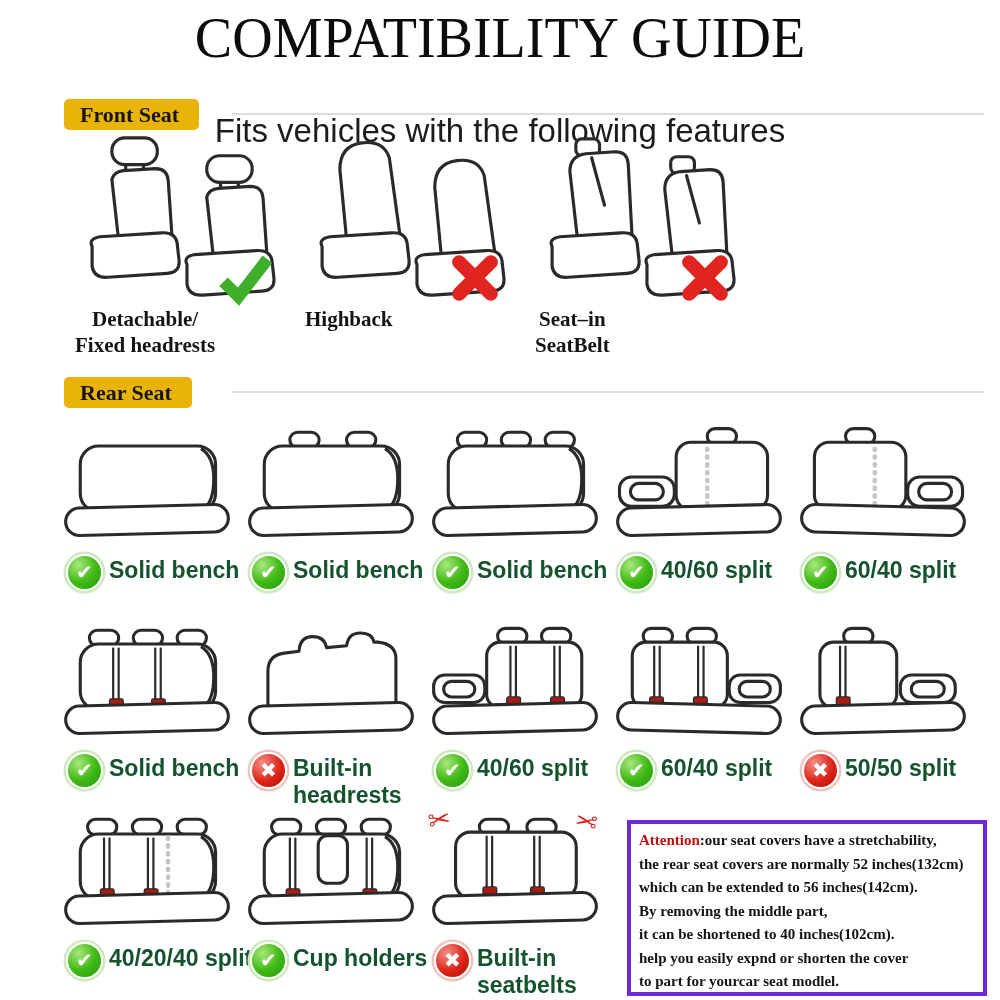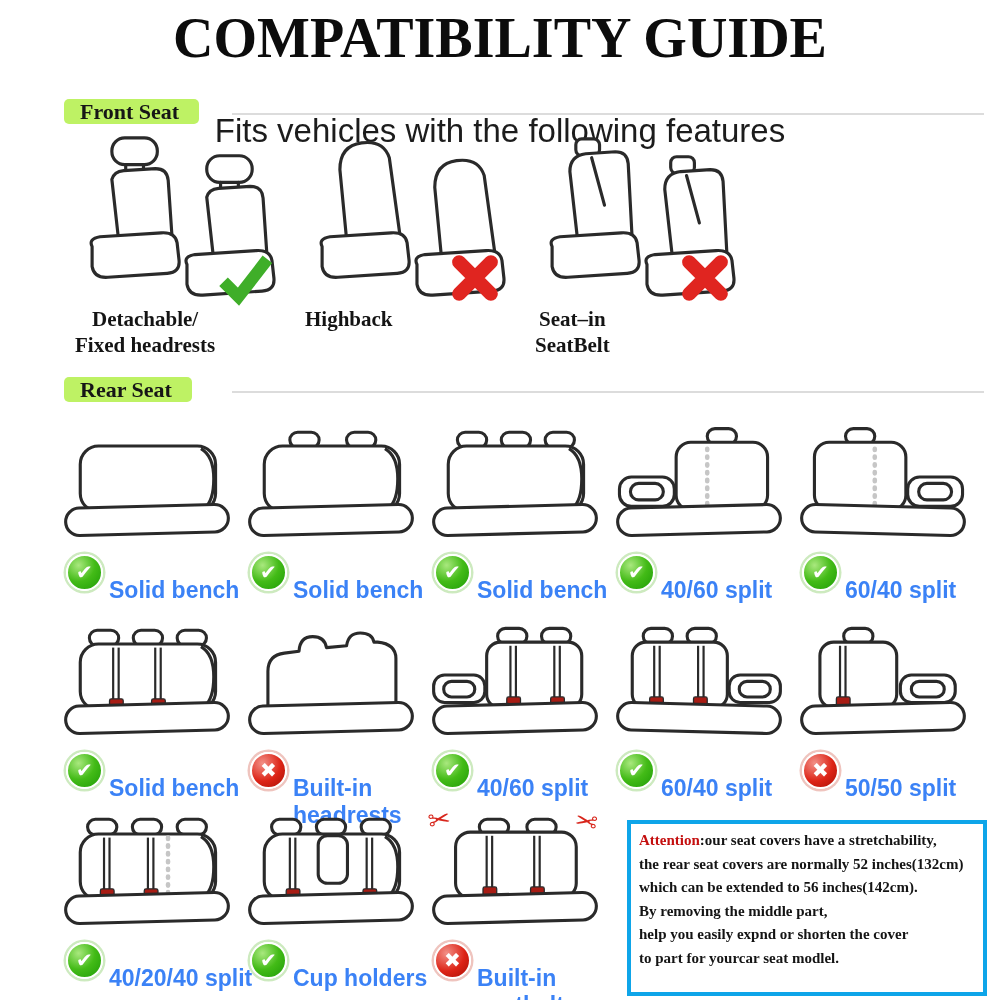--- a/index.html
+++ b/index.html
@@ -1,27 +1,27 @@
 <!DOCTYPE html>
 <html style="--check-green: #3fae29; --cross-red: #e02520; --badge-green: #43bb17; --badge-red: #dd2417; --scissors-red: #d8261c; --attention-red: #c40f0f;"><head>
 <meta charset="utf-8">
 <style>
   html,body{margin:0;padding:0;background:#fff;}
   #canvas{position:relative;width:1000px;height:1000px;background:#fff;overflow:hidden;
           font-family:"Liberation Sans",sans-serif;color:#111;}
 
   
   .title{position:absolute;top:6px;left:0;width:100%;text-align:center;
-         font-family:"Liberation Serif",serif;font-weight:700;font-size:56px;
+         font-family:"Liberation Serif",serif;font-weight:400;font-size:56px;
          letter-spacing:0px;color:#0c0c0c;}
   .subtitle{position:absolute;top:66px;left:0;width:100%;text-align:center;
             font-size:33px;color:#1c1c1c;margin-top:46px;}
 
   
-  .secbar{position:absolute;left:64px;height:25px;background:#bef264;border-radius:5px;
+  .secbar{position:absolute;left:64px;height:31px;background:#eab308;border-radius:5px;
           padding:0 20px 0 16px;display:flex;align-items:center;
           font-family:"Liberation Serif",serif;font-weight:700;font-size:22px;color:#161616;}
   .secline{position:absolute;left:232px;right:16px;height:2px;background:#dcdcdc;}
 
   
   .frow{position:absolute;top:134px;left:75px;width:920px;display:flex;}
   .fcell{width:230px;display:flex;flex-direction:column;align-items:flex-start;}
   .fart{position:relative;width:220px;height:168px;}
   .fart svg.seat{width:220px;height:168px;display:block;}
   .fmark{position:absolute;width:56px;height:56px;right:22px;top:116px;}
@@ -31,22 +31,22 @@
                     stroke-linecap:round;}
   .flabel{margin-top:4px;text-align:center;font-family:"Liberation Serif",serif;
           font-weight:700;font-size:21px;line-height:26px;color:#141414;}
   .flabel span{display:block;}
 
   
   .rrow{position:absolute;left:58px;width:930px;display:flex;}
   .rcell{width:184px;display:flex;flex-direction:column;}
   .rart{width:178px;height:128px;display:block;}
   .rlabel{display:flex;align-items:flex-start;gap:6px;margin:2px 0 0 8px;}
-  .rtext{font-size:23px;font-weight:700;color:#3b82f6;line-height:27px;
-         white-space:nowrap;padding-top:3px;font-family:"Liberation Sans",sans-serif;margin-top:20px;}
+  .rtext{font-size:23px;font-weight:700;color:#14532d;line-height:27px;
+         white-space:nowrap;padding-top:3px;font-family:"Liberation Sans",sans-serif;}
   .rtext.wrap{white-space:normal;max-width:118px;}
 
   
   .badge{flex:0 0 auto;width:33px;height:33px;border-radius:50%;display:flex;
          align-items:center;justify-content:center;border:2px solid #fff;
          font-family:"DejaVu Sans",sans-serif;}
   .badge span{color:#fff;font-size:20px;font-weight:700;line-height:1;
               transform:translateY(-1px);}
   .badge.yes{background:radial-gradient(circle at 32% 28%, #a9e87e 0%, var(--badge-green,#43bb17) 50%, #1e9c06 100%);
              box-shadow:0 0 0 2.5px #cdeabf;}
@@ -54,21 +54,21 @@
             box-shadow:0 0 0 2.5px #efc4be;}
 
   
   .scissors{position:absolute;font-size:27px;color:var(--scissors-red,#d8261c);
             font-family:"DejaVu Sans",sans-serif;line-height:1;}
   .scissors.left{left:2px;top:-6px;transform:rotate(-10deg);}
   .scissors.right{right:6px;top:-4px;transform:scaleX(-1) rotate(-10deg);}
 
   
   .attbox{position:absolute;left:627px;top:820px;width:360px;height:176px;
-          box-sizing:border-box;border:4px solid #0ea5e9;background:#fff;
+          box-sizing:border-box;border:4px solid #6d28d9;background:#fff;
           padding:5px 8px;font-family:"Liberation Serif",serif;font-weight:700;
           font-size:15px;color:#141414;}
   .attbox .aline{line-height:23.5px;white-space:nowrap;}
   .att-red{color:var(--attention-red,#c40f0f);}
 
   svg.defsonly{position:absolute;width:0;height:0;}
 </style>
 </head>
 <body>
 
@@ -464,17 +464,18 @@
     </div>
   </div>
 
   <div class="attbox">
     <div class="aline">
       <span class="att-red">Attention</span><span>:our seat covers have a stretchability,</span>
     </div>
     <div class="aline">the rear seat covers are normally 52 inches(132cm)</div>
     <div class="aline">which can be extended to 56 inches(142cm).</div>
     <div class="aline">By removing the middle part,</div>
+    <div class="aline">it can be shortened to 40 inches(102cm).</div>
     <div class="aline">help you easily expnd or shorten the cover</div>
     <div class="aline">to part for yourcar seat modlel.</div>
   </div>
 
 </div>
 
 </body></html>

